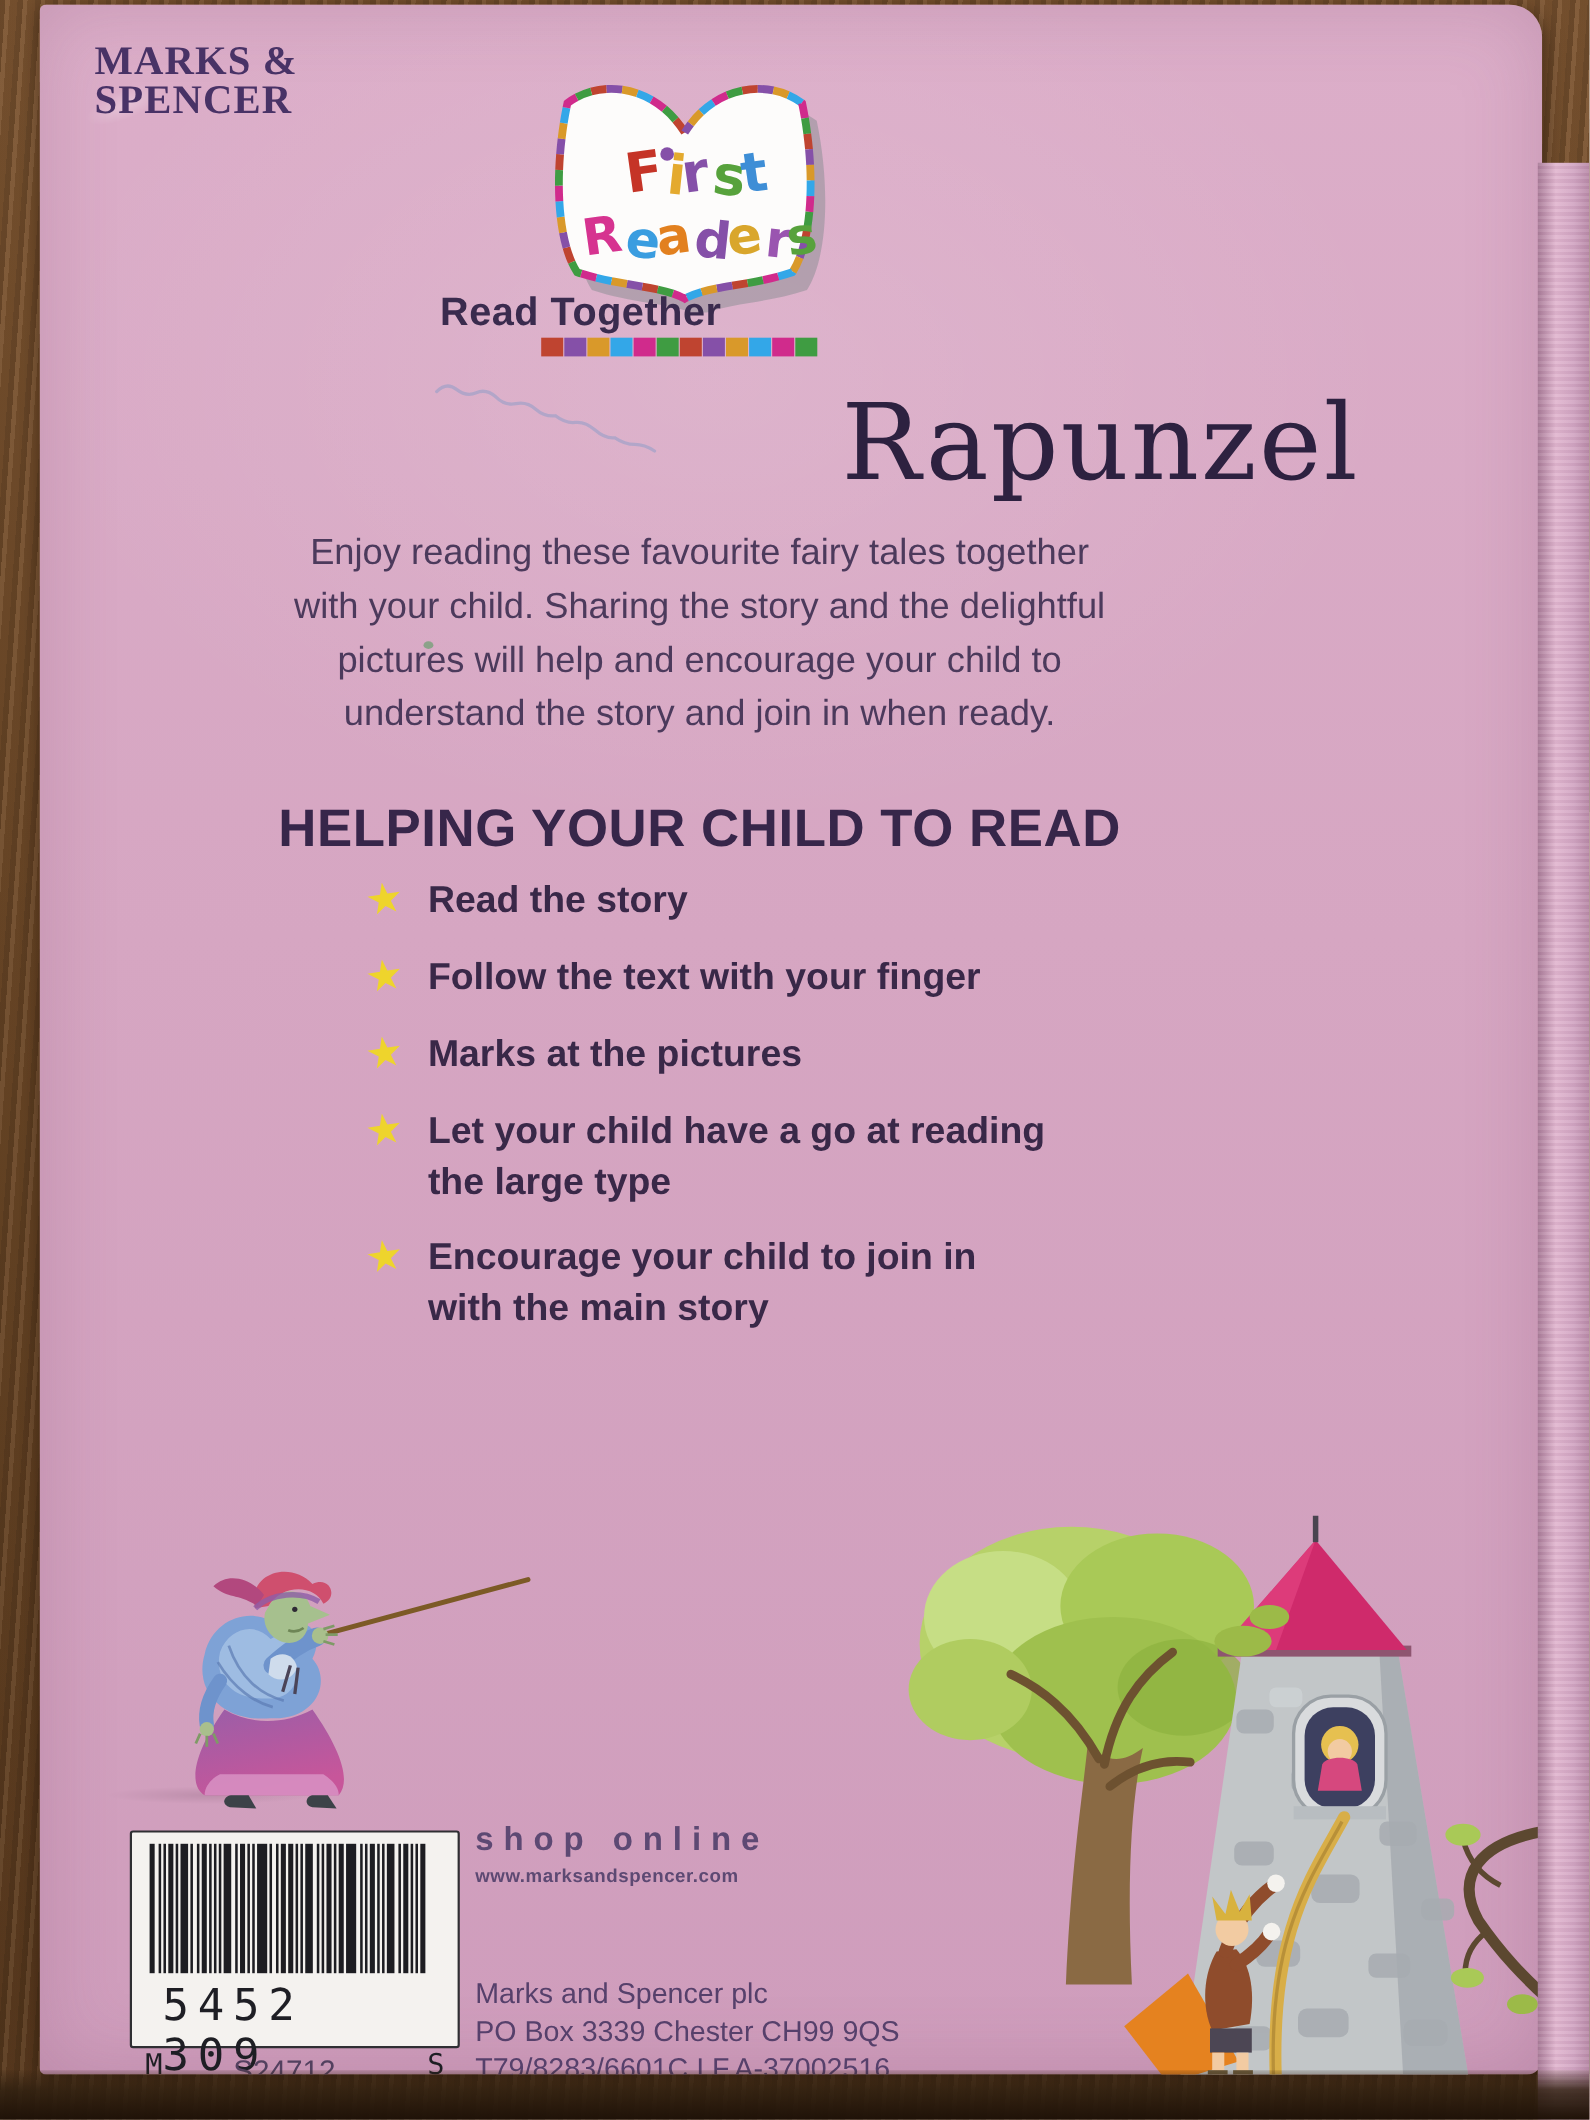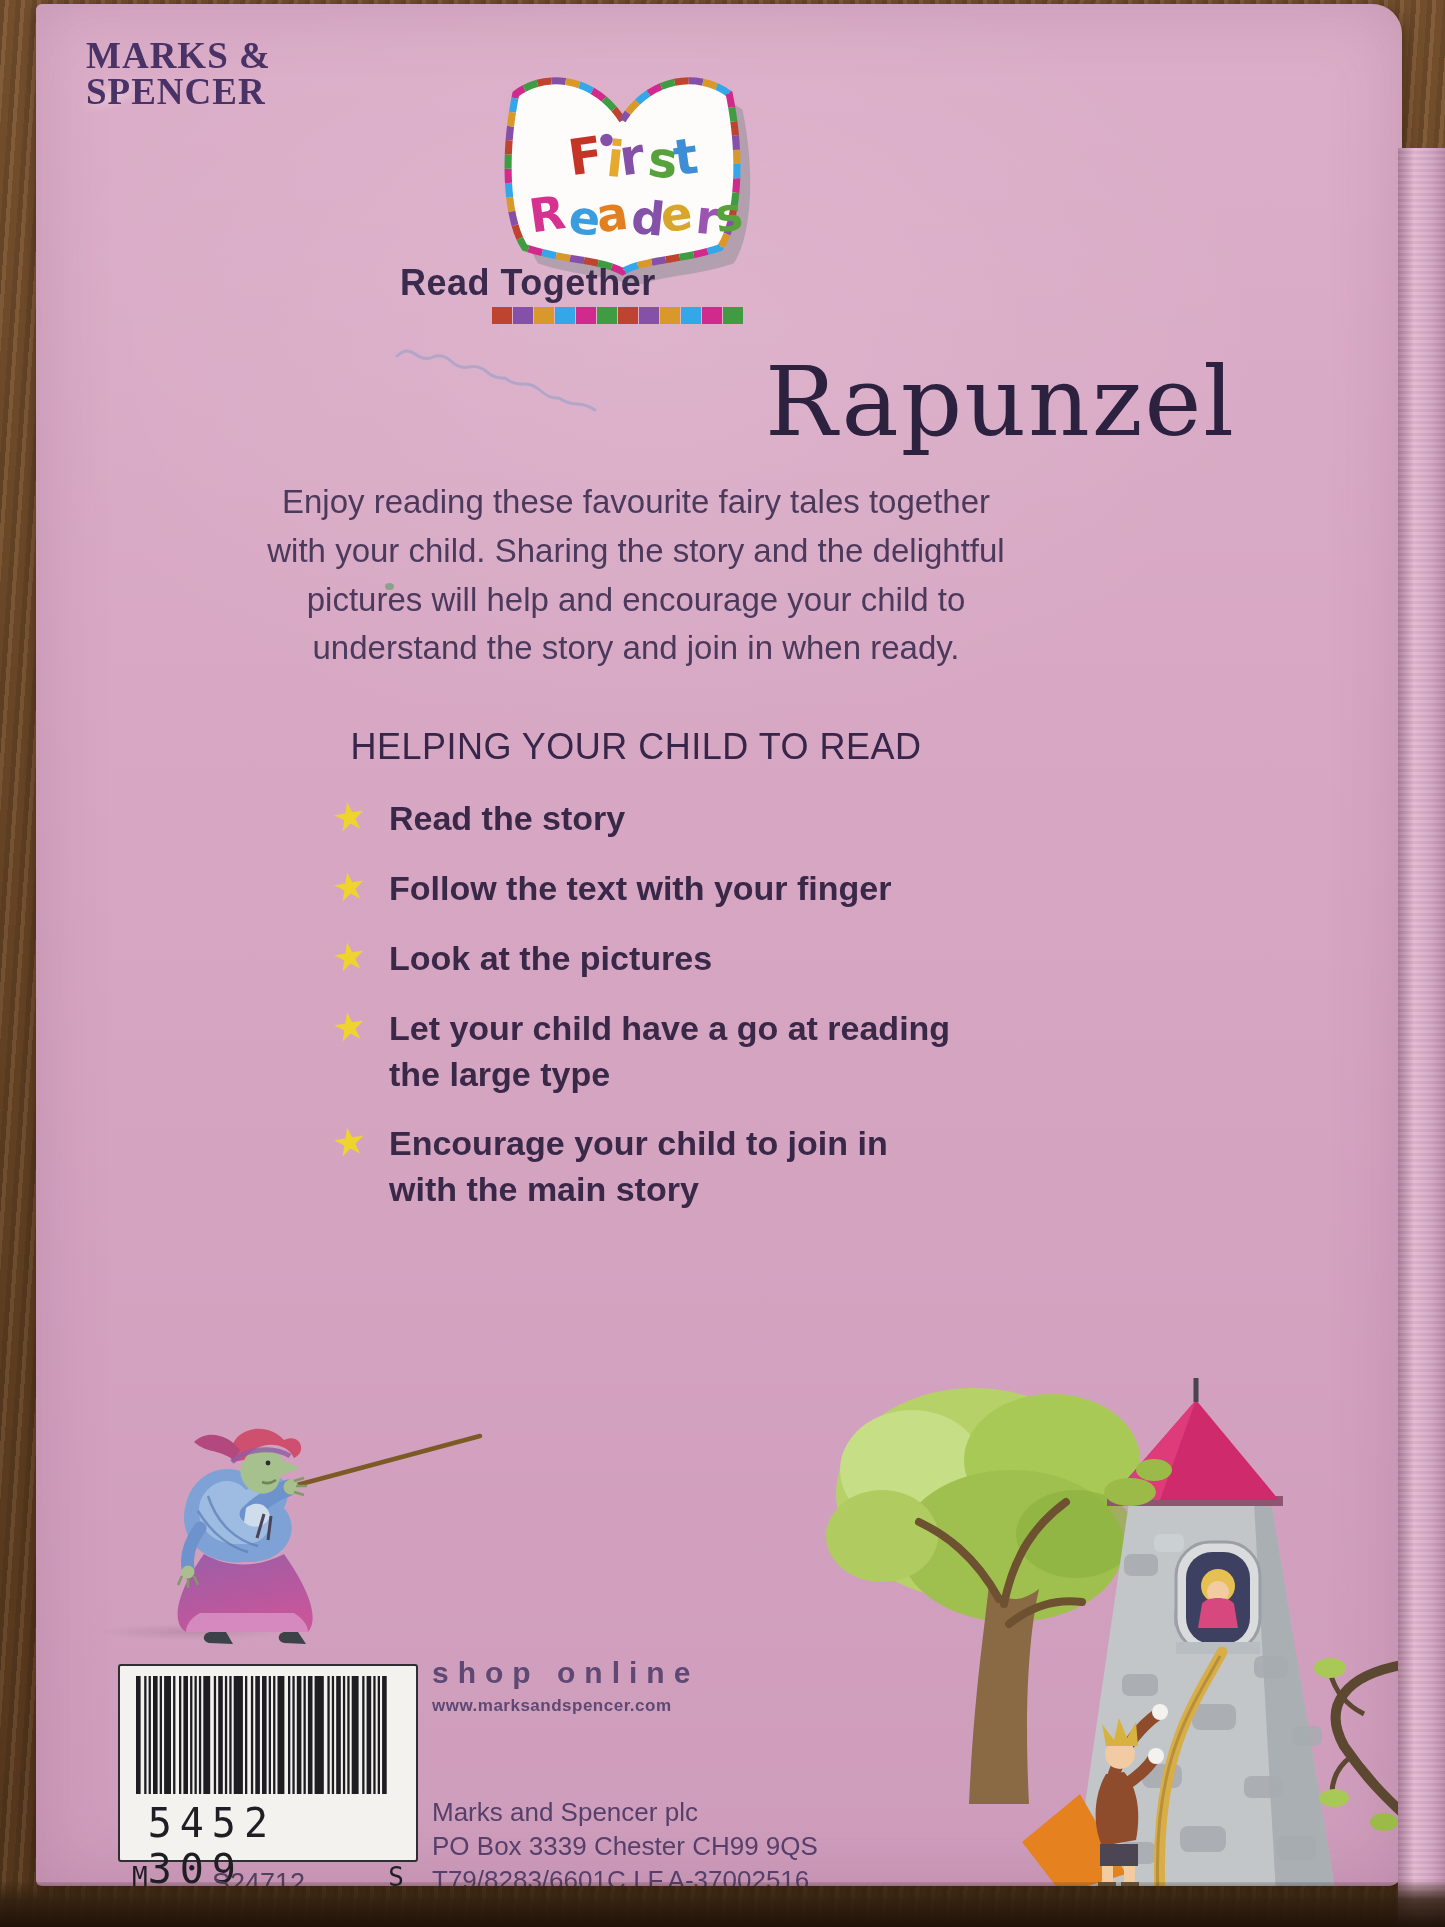--- a/index.html
+++ b/index.html
@@ -55,21 +55,21 @@
   .book-title{
     position:absolute;left:0;top:342px;width:1200px;text-align:right;
     font-family:"DejaVu Serif", serif;font-size:96px;color:#2d2140;letter-spacing:2px;
   }
   .intro{
     position:absolute;left:0;top:474px;width:1200px;text-align:center;
     font-size:33px;line-height:1.48;color:#4c3a5c;
   }
   .helping-heading{
     position:absolute;left:0;top:722px;width:1200px;text-align:center;
-    font-size:36px;font-weight:400;color:#37264a;letter-spacing:.5px;
+    font-size:48px;font-weight:700;color:#37264a;letter-spacing:.5px;
   }
   
   .help-list{position:absolute;left:298px;top:792px;width:720px;}
   .help-item{display:flex;align-items:flex-start;margin-bottom:24px;}
   .star{
     width:31px;height:31px;flex:0 0 31px;margin-top:6px;margin-right:24px;
     background:#eed42c;transform:rotate(-9deg);
     clip-path:polygon(50% 0%,61% 35%,98% 35%,68% 57%,79% 91%,50% 70%,21% 91%,32% 57%,2% 35%,39% 35%);
     filter:drop-shadow(1px 2px 0 rgba(150,115,25,.45));
   }
@@ -149,21 +149,21 @@
       <div class="help-item">
         <div class="star"></div>
         <div class="help-text">Read the story</div>
       </div>
       <div class="help-item">
         <div class="star"></div>
         <div class="help-text">Follow the text with your finger</div>
       </div>
       <div class="help-item">
         <div class="star"></div>
-        <div class="help-text">Look at the pictures</div>
+        <div class="help-text">Marks at the pictures</div>
       </div>
       <div class="help-item">
         <div class="star"></div>
         <div class="help-text">Let your child have a go at reading<br>the large type</div>
       </div>
       <div class="help-item">
         <div class="star"></div>
         <div class="help-text">Encourage your child to join in<br>with the main story</div>
       </div>
     </div>

